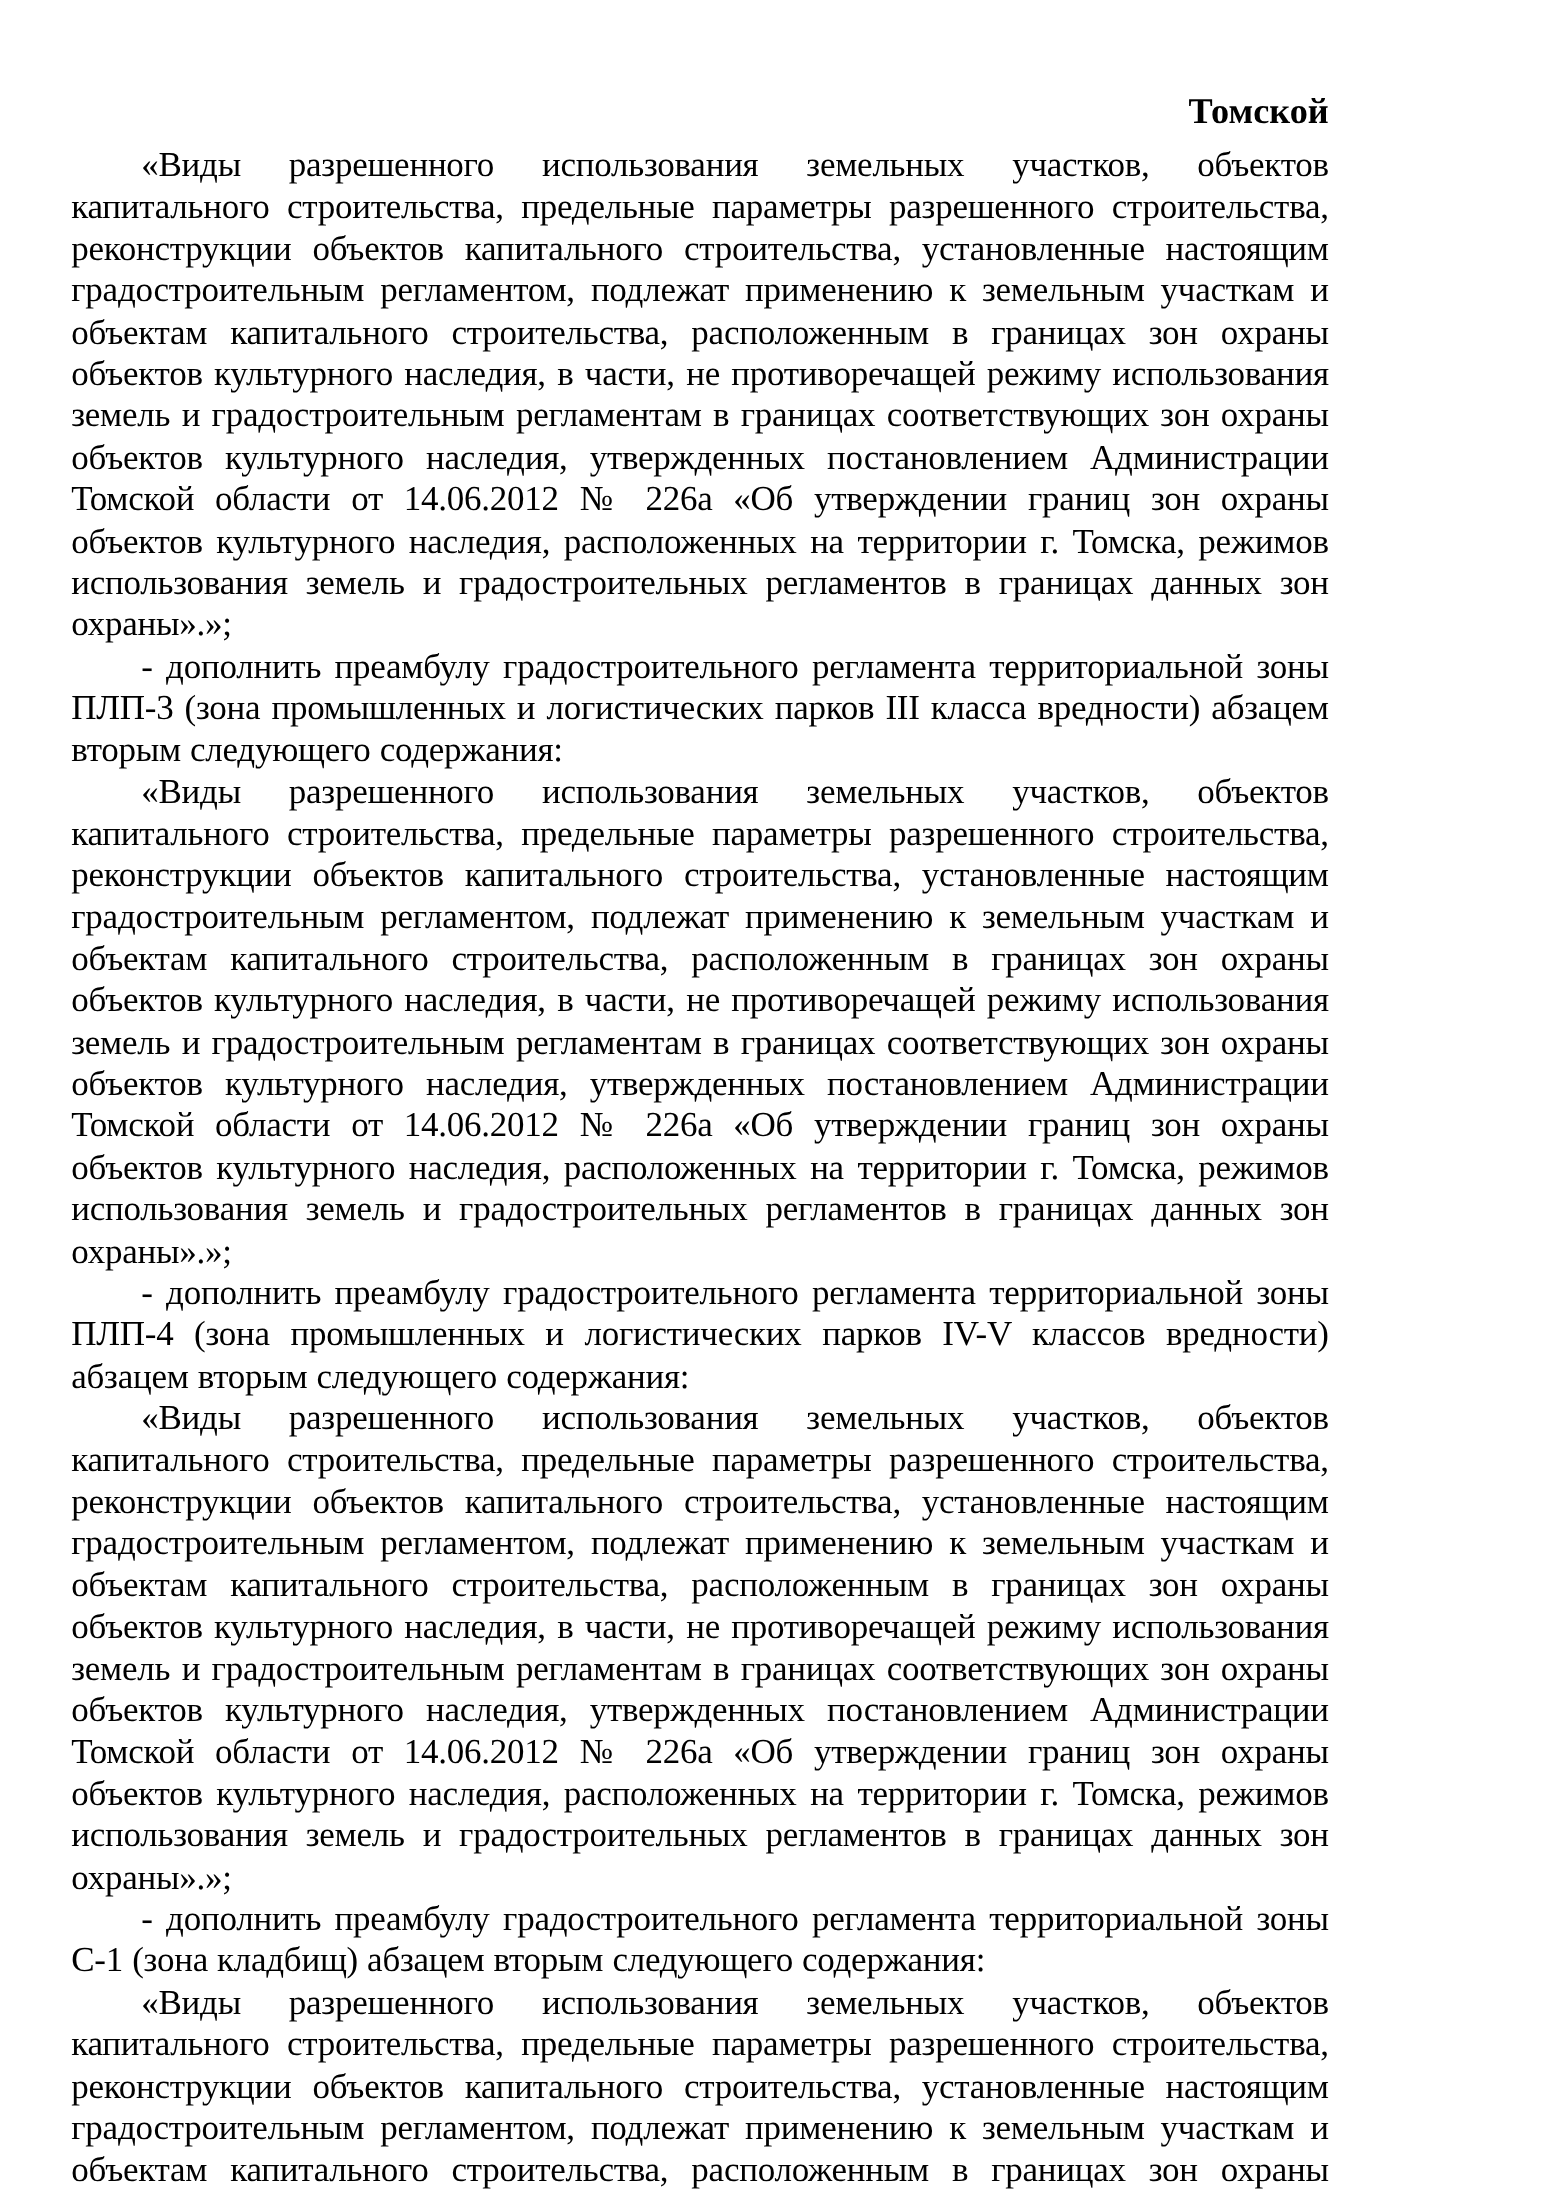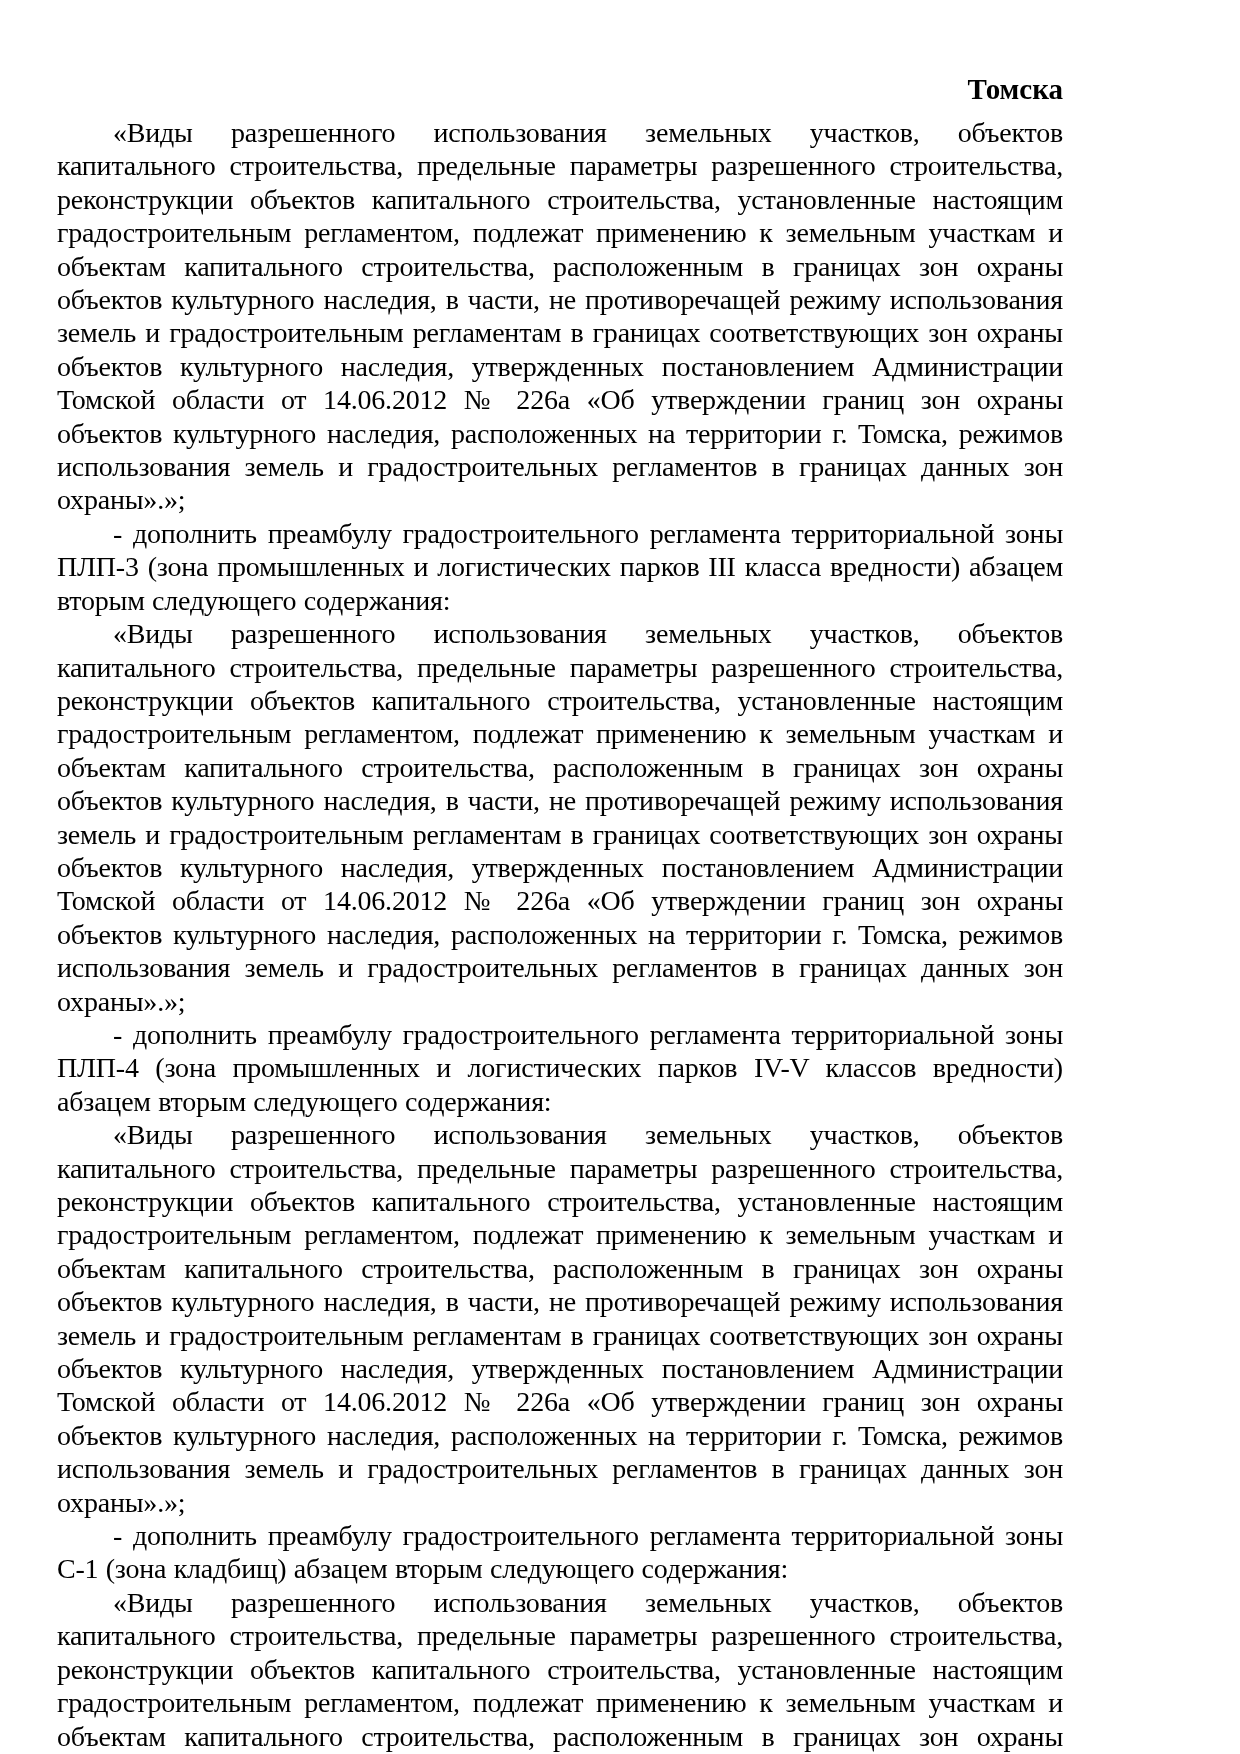--- a/index.html
+++ b/index.html
@@ -34,21 +34,21 @@
     letter-spacing: -0.2px;
     word-spacing: 0.5px;
     hyphens: none;
     font-family: Liberation Serif, serif;
   }
 </style>
 </head>
 <body>
 
 <div class="page">
-  <p class="doc-label">Томска</p>
+  <p class="doc-label">Томской</p>
 
   <p class="para">«Виды разрешенного использования земельных участков, объектов капитального строительства, предельные параметры разрешенного строительства, реконструкции объектов капитального строительства, установленные настоящим градостроительным регламентом, подлежат применению к земельным участкам и объектам капитального строительства, расположенным в границах зон охраны объектов культурного наследия, в части, не&nbsp;противоречащей режиму использования земель и градостроительным регламентам в&nbsp;границах соответствующих зон охраны объектов культурного наследия, утвержденных постановлением Администрации Томской области от&nbsp;14.06.2012 №&nbsp;226а «Об утверждении границ&nbsp;зон охраны объектов культурного наследия, расположенных на территории г.&nbsp;Томска, режимов использования земель и градостроительных регламентов в границах данных зон охраны».»;</p>
 
   <p class="para">- дополнить преамбулу градостроительного регламента территориальной зоны ПЛП-3 (зона промышленных и логистических парков III класса вредности) абзацем вторым следующего содержания:</p>
 
   <p class="para">«Виды разрешенного использования земельных участков, объектов капитального строительства, предельные параметры разрешенного строительства, реконструкции объектов капитального строительства, установленные настоящим градостроительным регламентом, подлежат применению к земельным участкам и объектам капитального строительства, расположенным в границах зон охраны объектов культурного наследия, в части, не&nbsp;противоречащей режиму использования земель и градостроительным регламентам в&nbsp;границах соответствующих зон охраны объектов культурного наследия, утвержденных постановлением Администрации Томской области от&nbsp;14.06.2012 №&nbsp;226а «Об утверждении границ&nbsp;зон охраны объектов культурного наследия, расположенных на территории г.&nbsp;Томска, режимов использования земель и градостроительных регламентов в границах данных зон охраны».»;</p>
 
   <p class="para">- дополнить преамбулу градостроительного регламента территориальной зоны ПЛП-4 (зона промышленных и логистических парков IV-V классов вредности) абзацем вторым следующего содержания:</p>
 
   <p class="para">«Виды разрешенного использования земельных участков, объектов капитального строительства, предельные параметры разрешенного строительства, реконструкции объектов капитального строительства, установленные настоящим градостроительным регламентом, подлежат применению к земельным участкам и объектам капитального строительства, расположенным в границах зон охраны объектов культурного наследия, в части, не&nbsp;противоречащей режиму использования земель и градостроительным регламентам в&nbsp;границах соответствующих зон охраны объектов культурного наследия, утвержденных постановлением Администрации Томской области от&nbsp;14.06.2012 №&nbsp;226а «Об утверждении границ&nbsp;зон охраны объектов культурного наследия, расположенных на территории г.&nbsp;Томска, режимов использования земель и градостроительных регламентов в границах данных зон охраны».»;</p>

